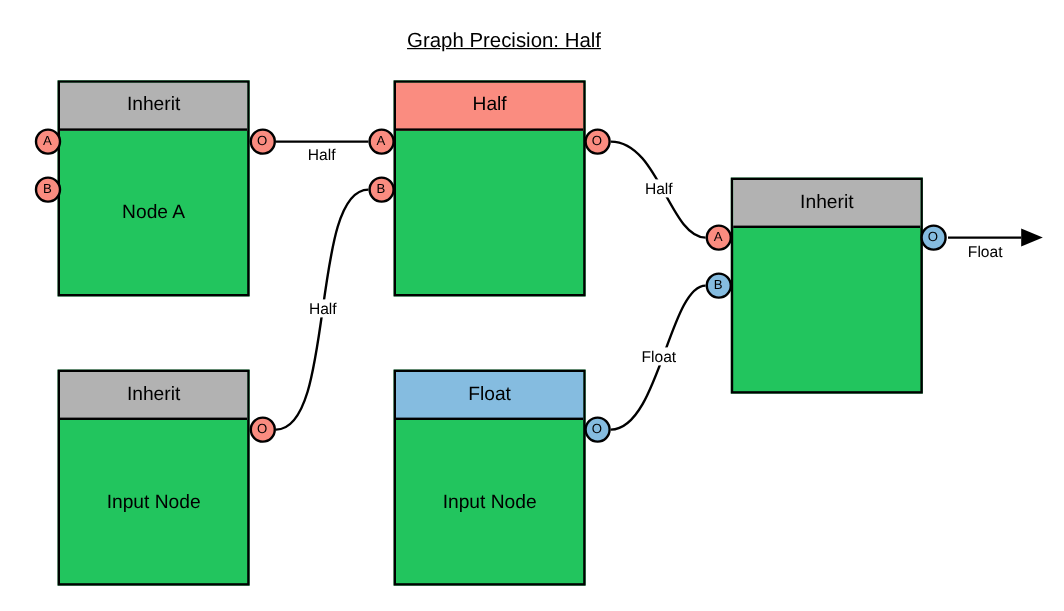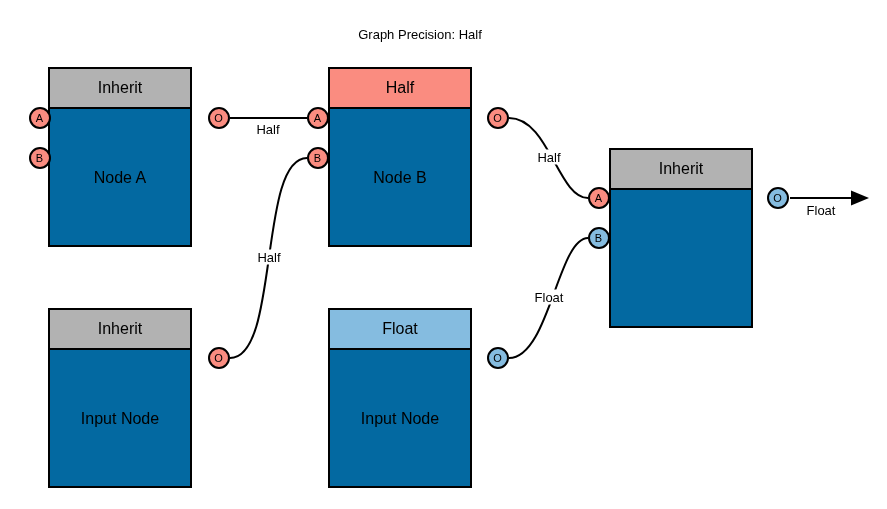--- a/index.html
+++ b/index.html
@@ -8,37 +8,38 @@
     width: 887px;
     height: 509px;
     background: #ffffff;
     font-family: "Liberation Sans", sans-serif;
     overflow: hidden;
   }
   .title {
     position: absolute;
     left: 420px; top: 34px;
     transform: translate(-50%, -50%);
-    font-size: 13px;
+    font-size: 17px;
     color: #000;
     white-space: nowrap;
+    text-decoration: underline;
   }
   .edges-layer {
     position: absolute;
     left: 0; top: 0;
     width: 887px; height: 509px;
   }
   .edges-layer path, .edges-layer line {
     stroke: #000; stroke-width: 2px; fill: none;
   }
   .node {
     position: absolute;
-    width: 144px; height: 180px;
+    width: 160px; height: 180px;
     border: 2px solid #000;
-    background: #0369a1;
+    background: #22c55e;
     box-sizing: border-box;
   }
   .node-header {
     height: 38px;
     border-bottom: 2px solid #000;
     display: flex; align-items: center; justify-content: center;
     font-size: 16px;
     color: #000;
     background: #cccccc;
   }
@@ -88,21 +89,20 @@
     <polygon points="851,190.5 869,198 851,205.5" fill="#000" stroke="none"></polygon>
   </svg>
 
   <div class="node" style="left:48px; top:67px;">
     <div class="node-header" style="background: rgb(178, 178, 178);">Inherit</div>
     <div class="node-body">Node A</div>
   </div>
 
   <div class="node" style="left:328px; top:67px;">
     <div class="node-header" style="background: rgb(250, 140, 128);">Half</div>
-    <div class="node-body">Node B</div>
   </div>
 
   <div class="node" style="left:609px; top:148px;">
     <div class="node-header" style="background: rgb(178, 178, 178);">Inherit</div>
   </div>
 
   <div class="node" style="left:48px; top:308px;">
     <div class="node-header" style="background: rgb(178, 178, 178);">Inherit</div>
     <div class="node-body">Input Node</div>
   </div>

